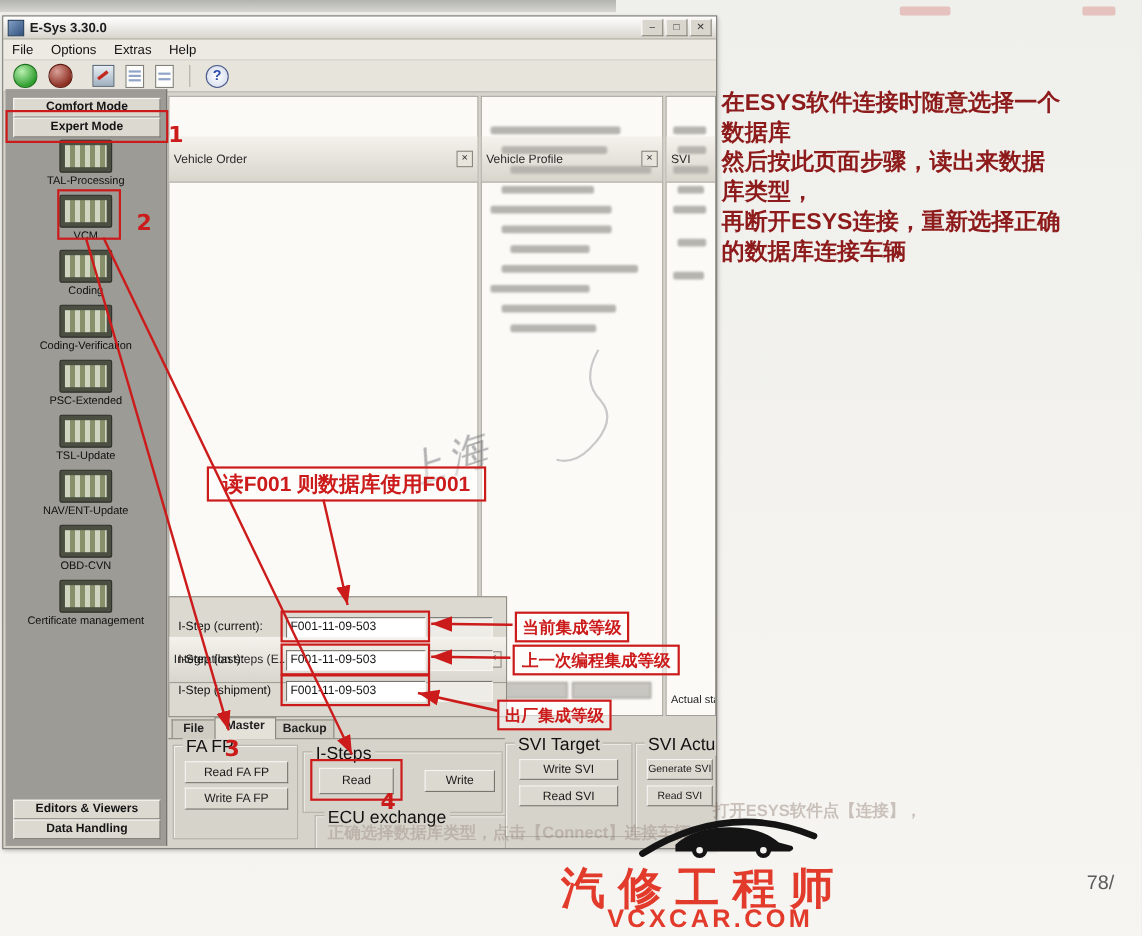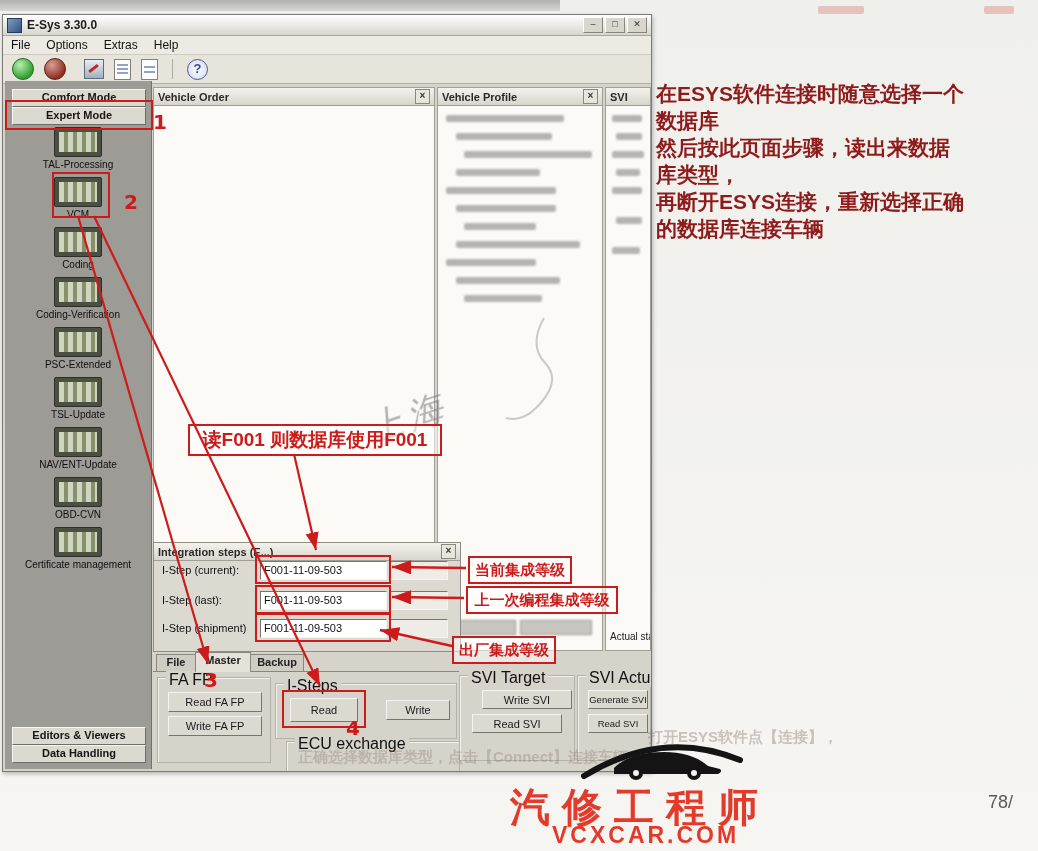--- a/index.html
+++ b/index.html
@@ -39,21 +39,21 @@
             border-color:#f6f5f1 #6f6d66 #6f6d66 #f6f5f1;font-size:11px;font-weight:bold;text-align:center;
             line-height:15px;color:#151515;}
   .tool{position:absolute;left:2px;width:142px;text-align:center;}
   .tool-icon{width:46px;height:28px;margin:0 auto;background:#4a4f42;border:1px solid #2e2e2a;border-radius:2px;position:relative;}
   .chip{position:absolute;left:4px;top:4px;right:4px;bottom:4px;background:repeating-linear-gradient(90deg,#dfe4cf 0 5px,#8d976f 5px 9px);opacity:.9;}
   .tool-label{font-size:10px;color:#0e0e0e;margin-top:2px;}
 
   
   .panel{position:absolute;background:#fbfaf7;border:1px solid #a19e95;}
   .panel-header{height:17px;background:linear-gradient(#f4f2ec,#d8d5cd);border-bottom:1px solid #a19e95;
-                display:flex;align-items:center;padding:0 4px;font-size:11px;font-weight:bold;color:#2a2a2a;}
+                display:flex;align-items:center;padding:12px 4px;font-size:11px;font-weight:normal;color:#2a2a2a;margin-top:36px;}
   .panel-x{margin-left:auto;width:13px;height:13px;font-size:10px;line-height:12px;text-align:center;
            border:1px solid #8a877f;background:#e8e5dd;color:#333;}
   .panel-body{position:absolute;top:17px;left:0;right:0;bottom:0;overflow:hidden;}
   .blur-line{position:absolute;background:#b6b4ae;height:7px;border-radius:2px;filter:blur(1.1px);}
   .blur-box{position:absolute;background:#c8c6c0;border:1px solid #9a9892;filter:blur(.8px);}
   .actual-state{position:absolute;font-size:10px;color:#222;white-space:nowrap;}
 
   
   .ipanel{position:absolute;background:#dcd9d1;border:1px solid #8f8c84;}
   .istep-label{position:absolute;left:8px;font-size:11px;color:#111;white-space:nowrap;}
@@ -284,21 +284,21 @@
       <div class="btn" style="left:14px;top:14px;width:66px;height:22px;">Read</div>
       <div class="btn" style="left:110px;top:16px;width:62px;height:18px;">Write</div>
     </div>
 
     <div class="group" style="left:283px;top:726px;width:172px;height:34px;">
       <span class="group-title">ECU exchange</span>
     </div>
 
     <div class="group" style="left:456px;top:660px;width:114px;height:84px;">
       <span class="group-title">SVI Target</span>
-      <div class="btn" style="left:12px;top:14px;width:88px;height:17px;margin-left:10px;">Write SVI</div>
+      <div class="btn" style="left:12px;top:14px;width:88px;height:17px;">Write SVI</div>
       <div class="btn" style="left:12px;top:38px;width:88px;height:17px;">Read SVI</div>
     </div>
 
     <div class="group" style="left:574px;top:660px;width:72px;height:84px;">
       <span class="group-title">SVI Actual</span>
       <div class="btn small" style="left:10px;top:14px;width:58px;height:17px;">Generate SVI</div>
       <div class="btn small" style="left:10px;top:38px;width:58px;height:17px;">Read SVI</div>
     </div>
   </div>
 

